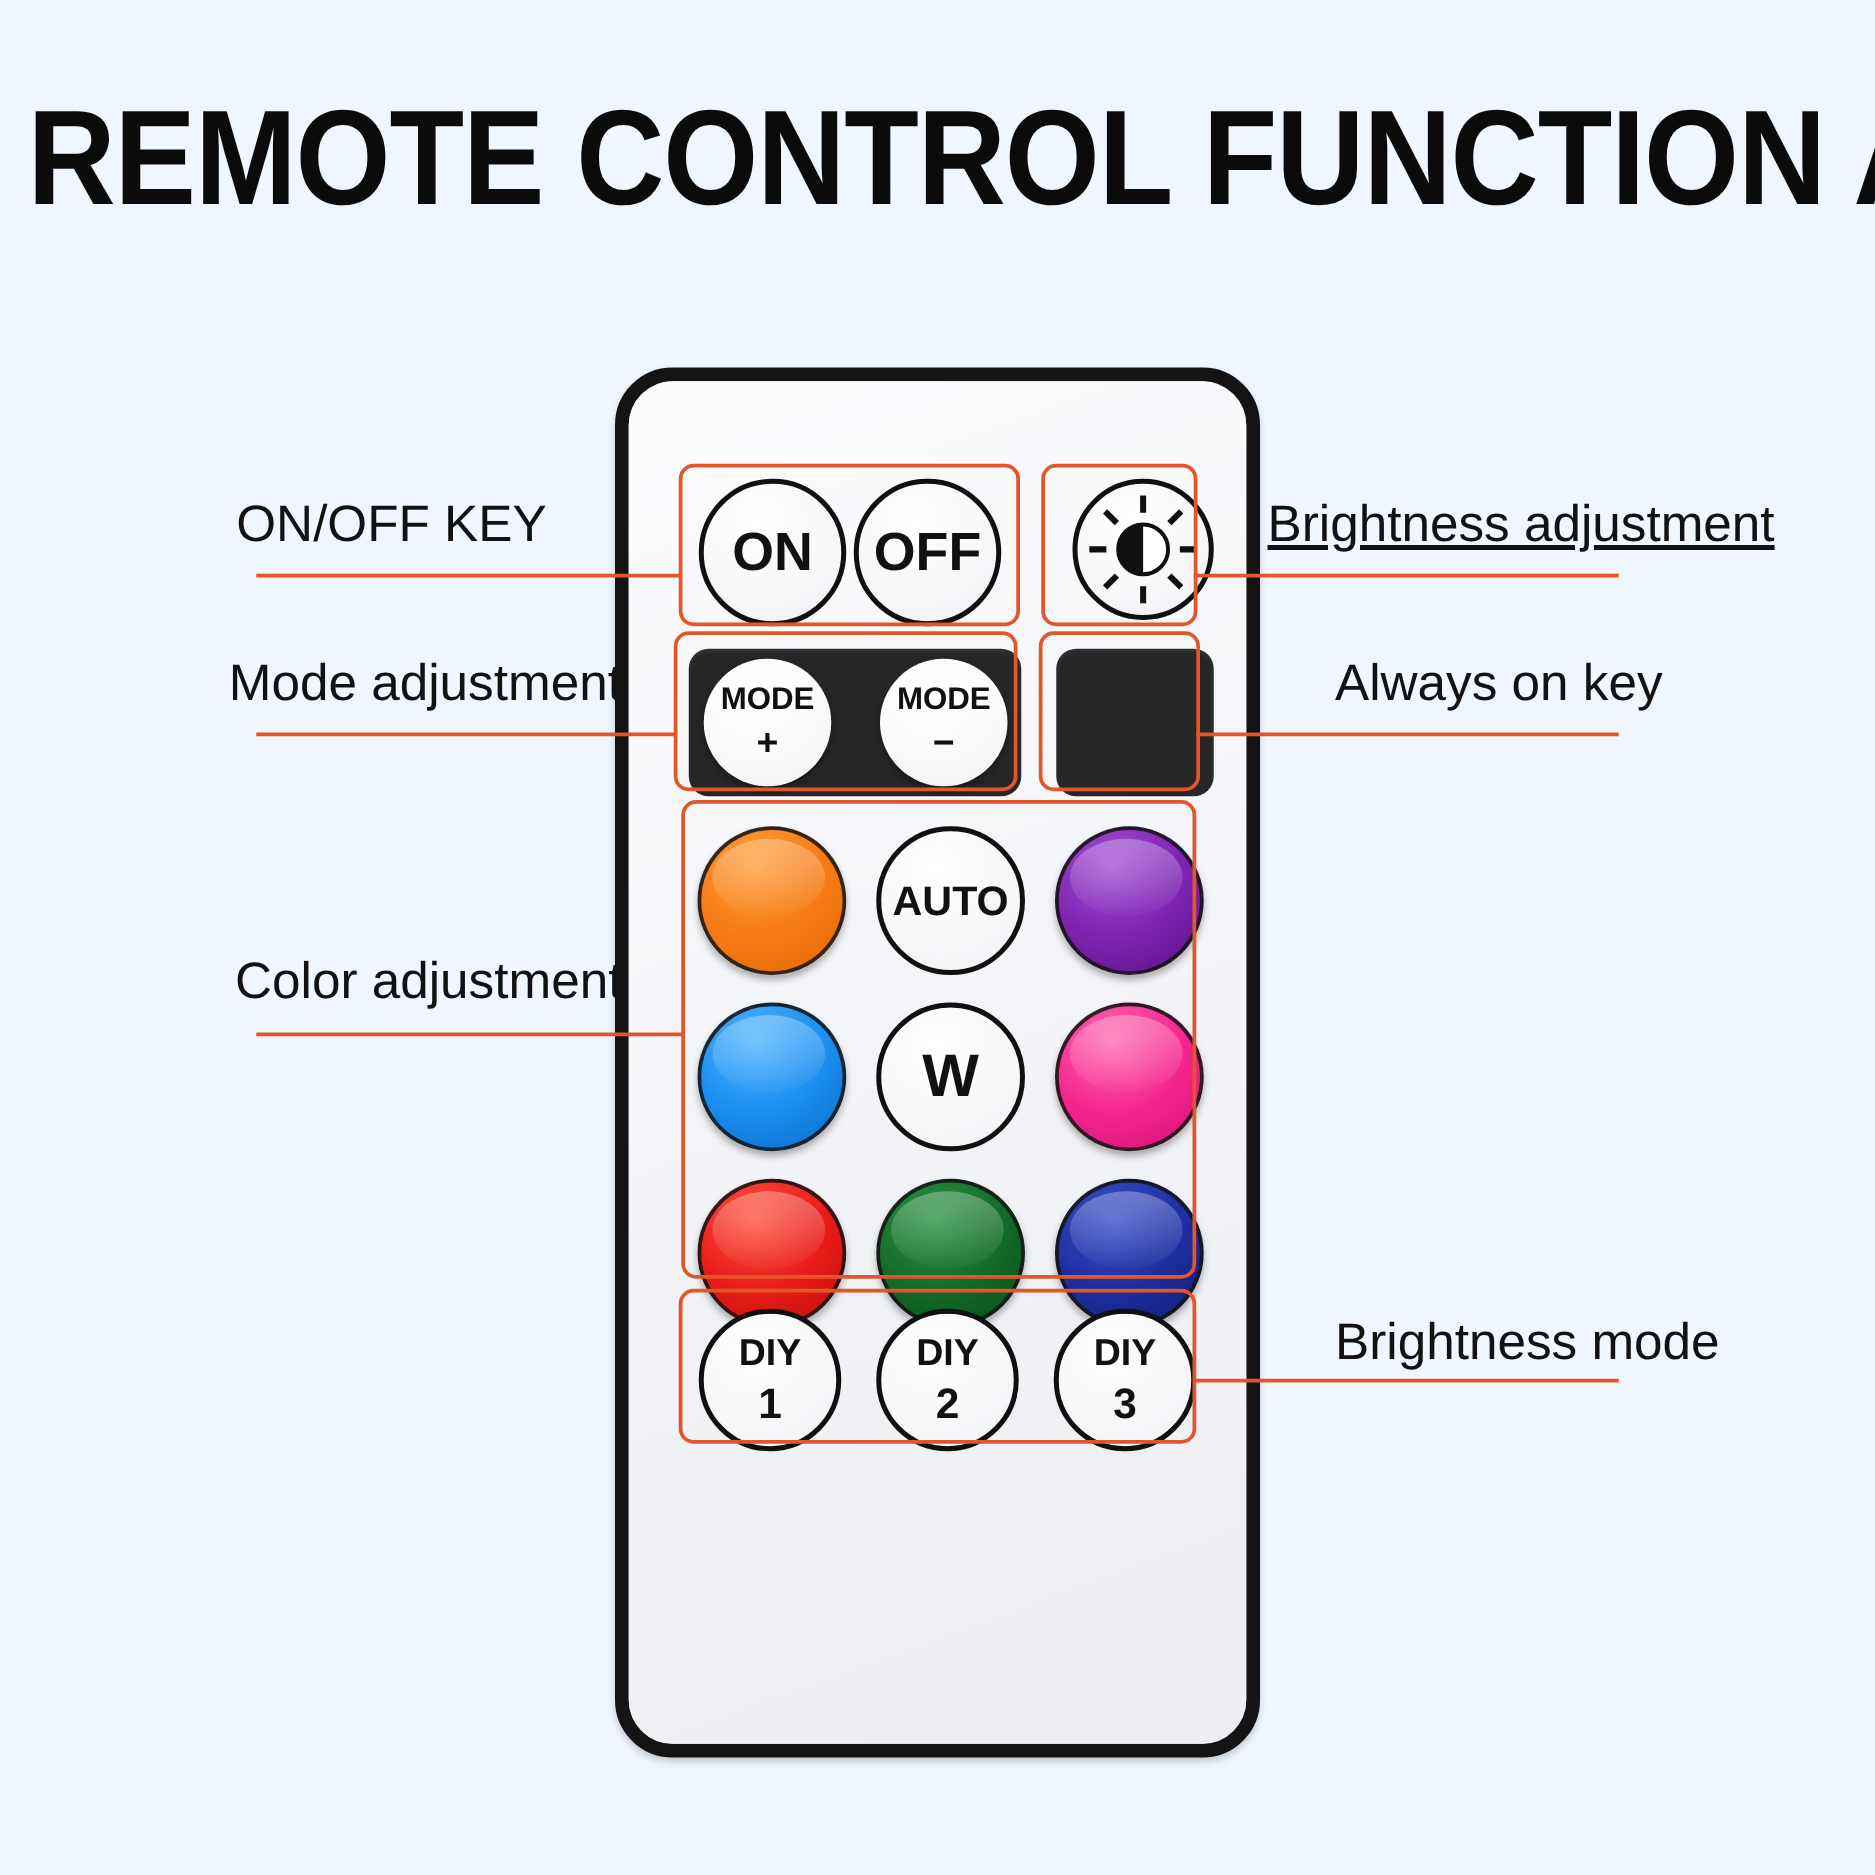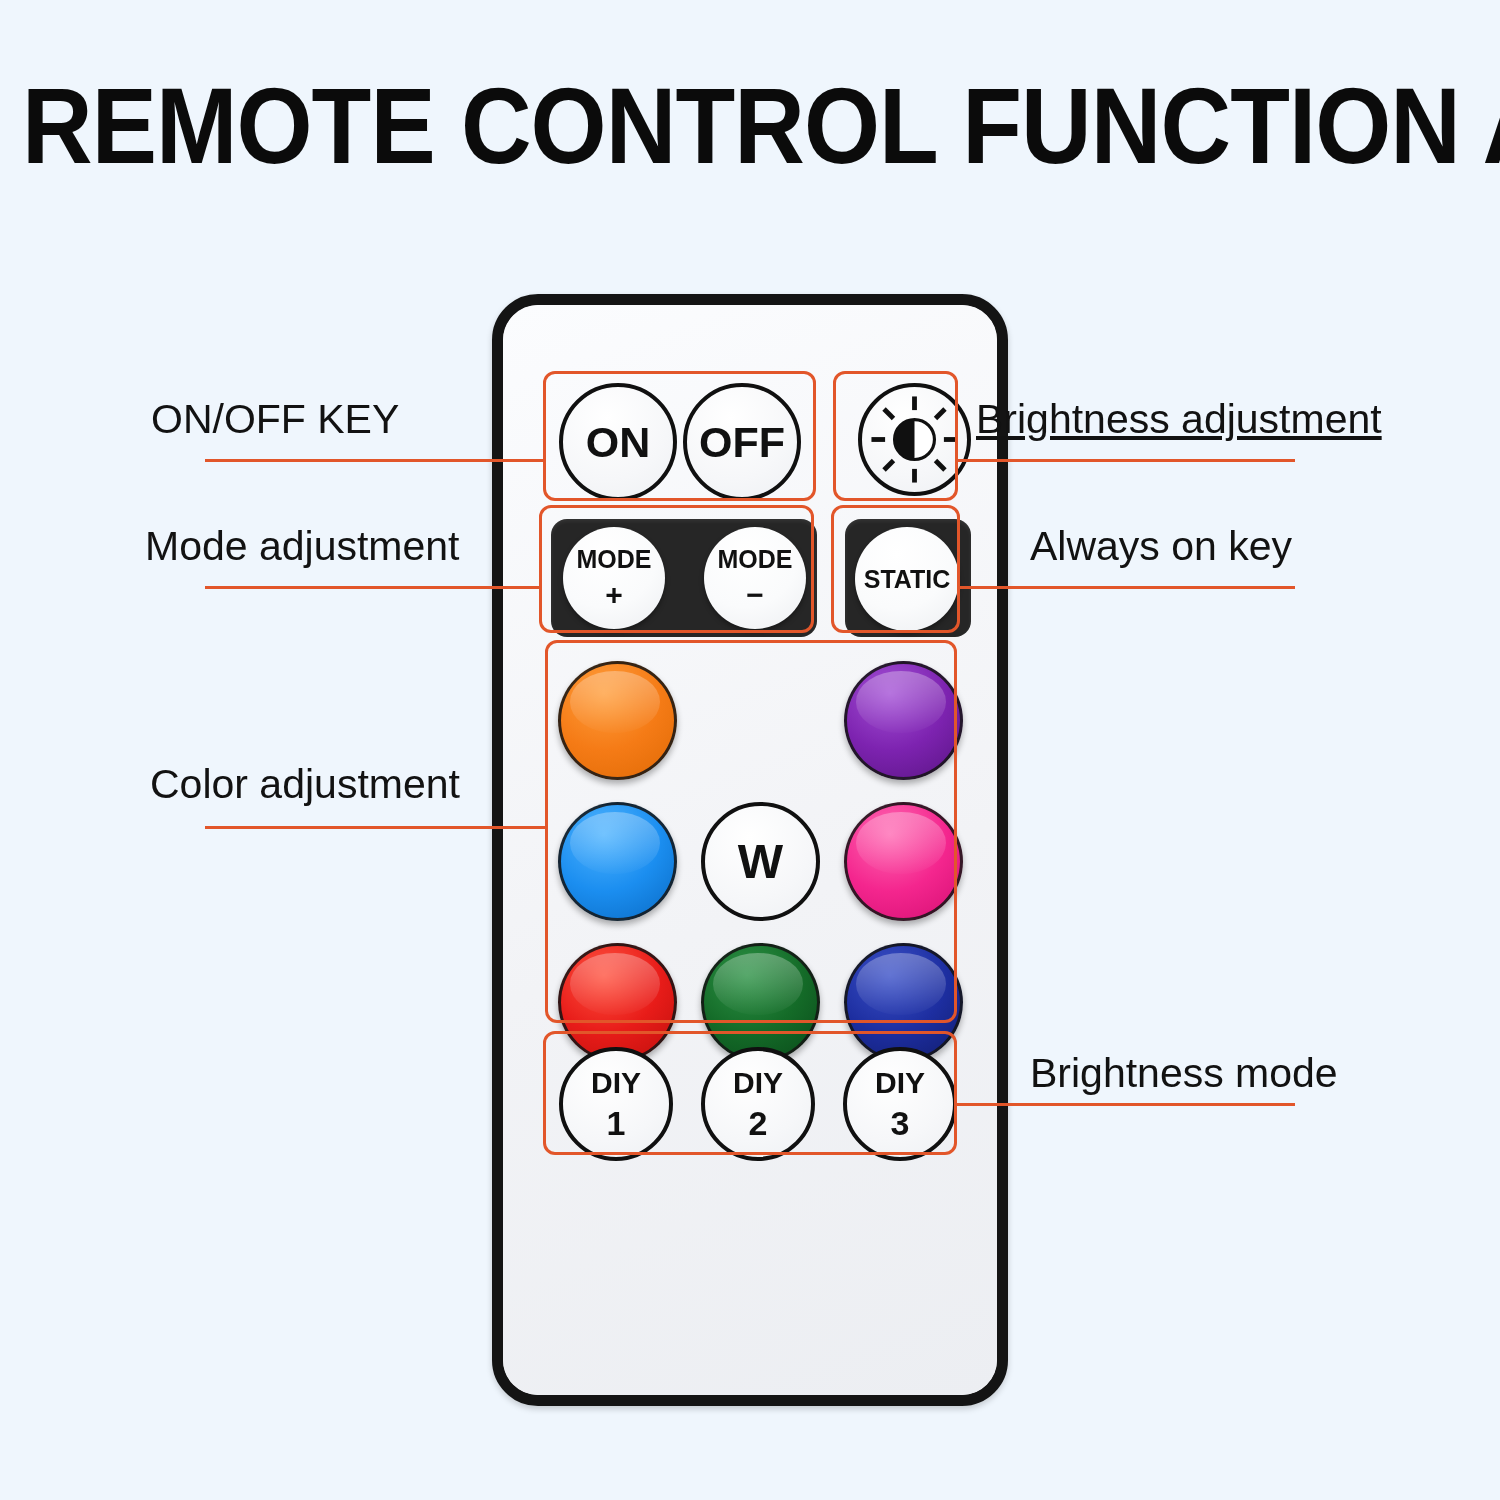--- a/index.html
+++ b/index.html
@@ -118,20 +118,21 @@
   .bright-icon { position: relative; width: 100%; height: 100%; }
 
   
   .callout-text {
     position: absolute;
     color: #121212;
     font-size: 41px;
     line-height: 46px;
     white-space: nowrap;
     z-index: 7;
+    margin-left: 38px;
   }
   .leader {
     position: absolute;
     height: 0;
     border-top: 3.5px solid #e2562a;
     z-index: 5;
   }
 </style>
 </head>
 <body>
@@ -172,26 +173,26 @@
   </div>
 
   <div class="btn btn-white-solid" style="left:60px; top:222px; width:102px; height:102px; font-size:25px;">
     <span class="lbl-main">MODE</span>
     <span class="lbl-sub" style="font-size:30px;">+</span>
   </div>
   <div class="btn btn-white-solid" style="left:201px; top:222px; width:102px; height:102px; font-size:25px;">
     <span class="lbl-main">MODE</span>
     <span class="lbl-sub" style="font-size:30px;">−</span>
   </div>
-  <div class="btn btn-white-solid" style="left:352px; top:222px; width:104px; height:104px; font-size:25px;">
-    <span class="lbl-main">STATIC</span>
-  </div>
 
   <div class="btn btn-color" style="left:55px; top:356px; width:119px; height:119px; background:radial-gradient(circle at 38% 26%, #ff9e3c 0%, #f57b16 52%, #e06a05 100%);">
     <span class="gloss"></span>
+  </div>
+  <div class="btn btn-outline" style="left:198px; top:356px; width:119px; height:119px; font-size:33px;">
+    <span class="lbl-main">AUTO</span>
   </div>
   <div class="btn btn-color" style="left:341px; top:356px; width:119px; height:119px; background:radial-gradient(circle at 38% 26%, #a451d6 0%, #7d23b0 52%, #5a1484 100%);">
     <span class="gloss"></span>
   </div>
 
   <div class="btn btn-color" style="left:55px; top:497px; width:119px; height:119px; background:radial-gradient(circle at 38% 26%, #4fb4ff 0%, #1b8ef0 52%, #0a6bc4 100%);">
     <span class="gloss"></span>
   </div>
   <div class="btn btn-outline" style="left:198px; top:497px; width:119px; height:119px; font-size:48px;">
     <span class="lbl-main">W</span>

